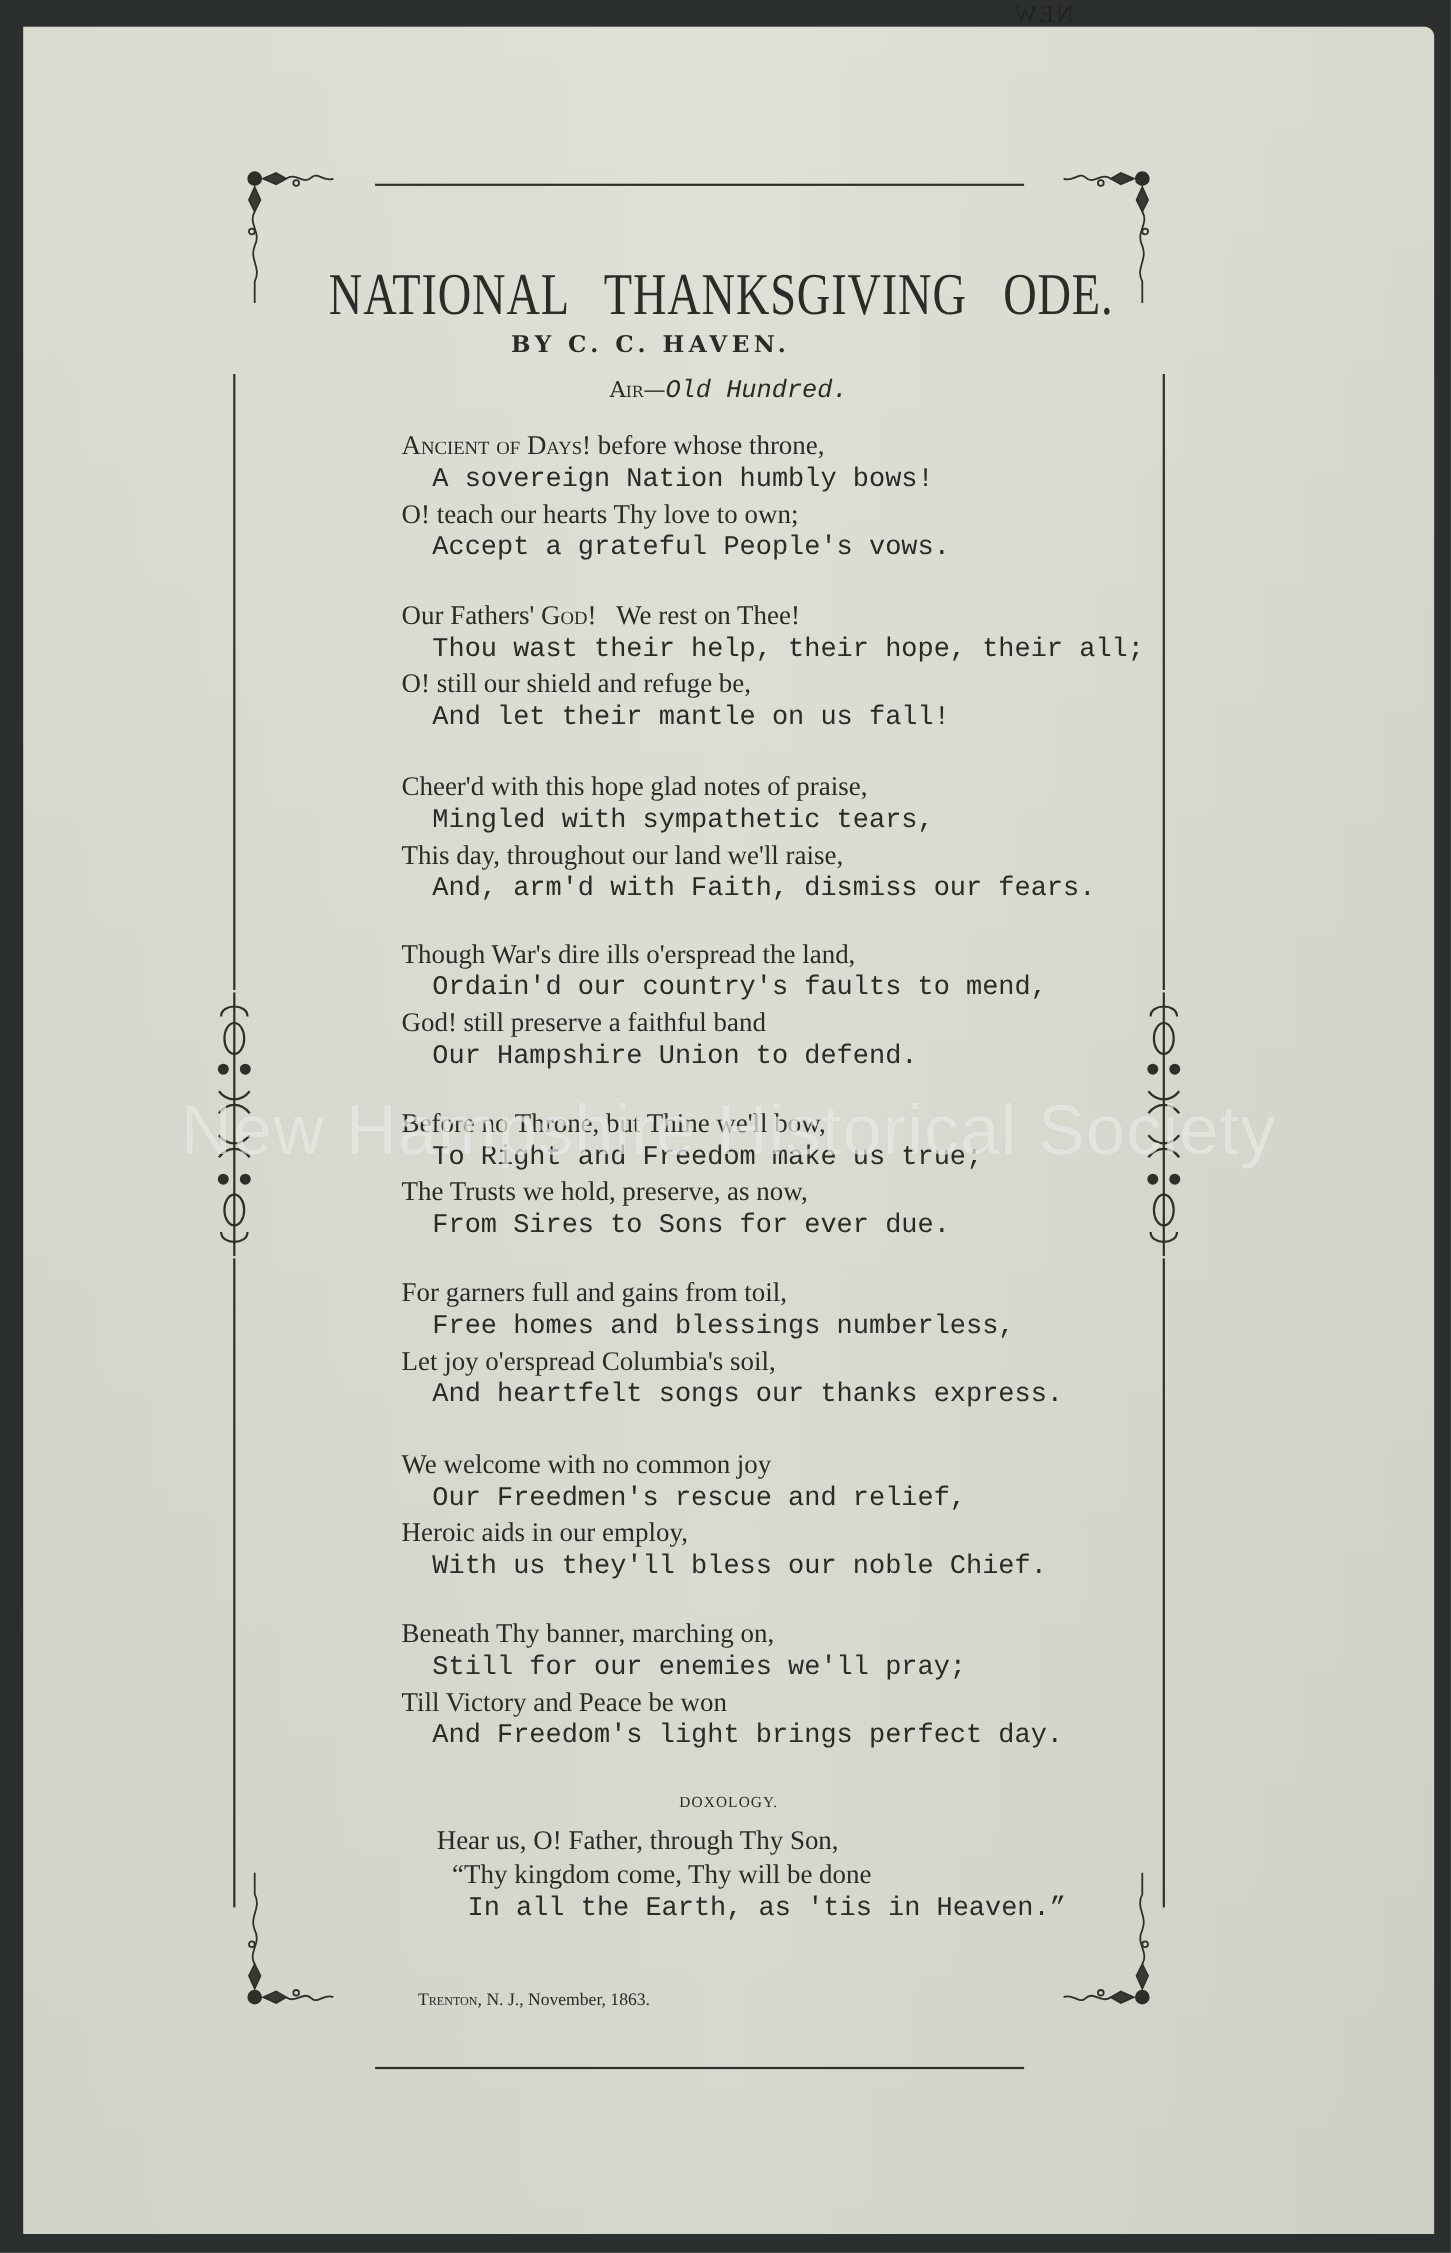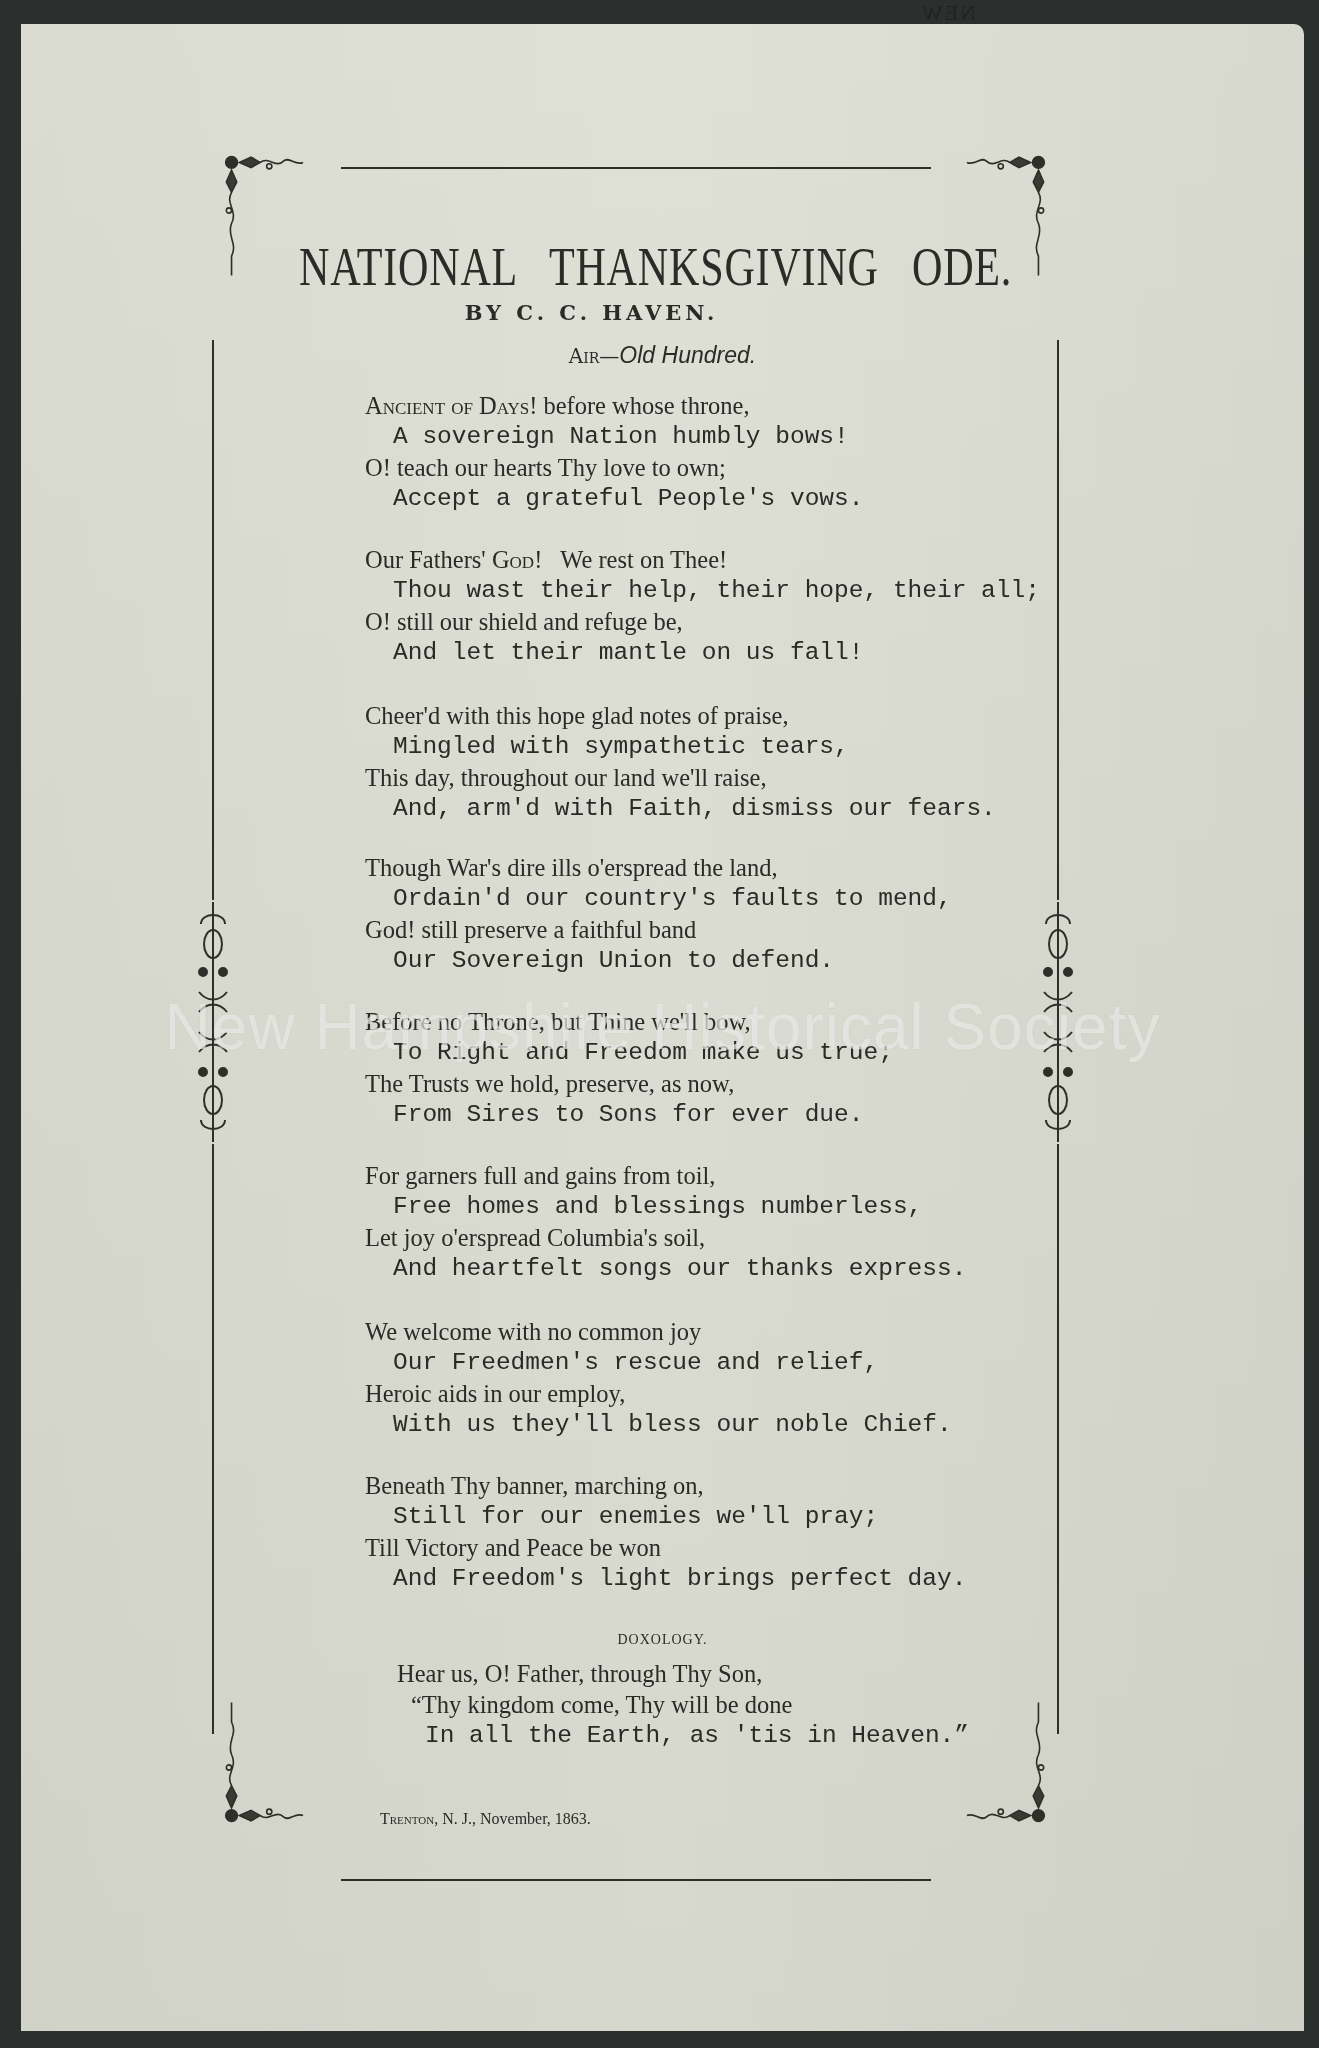--- a/index.html
+++ b/index.html
@@ -34,21 +34,21 @@
     font-family: "Liberation Serif", serif; font-size: 54px; letter-spacing: 1px;
     transform: scaleX(0.78); transform-origin: 610px 0; word-spacing: 28px;
     color: #2b2b27;
   }
   .byline {
     left: 0; width: 1141px; text-align: center; top: 276px;
     font-family: "DejaVu Serif", serif; font-weight: bold; font-size: 21px; letter-spacing: 4px;
   }
   .air { left: 0; width: 1283px; text-align: center; top: 318px; font-size: 20px; }
   .air .sc { font-variant: small-caps; }
-  .air i { font-family: Liberation Sans, sans-serif; font-size: 23px; }
+  .air i { font-family: Liberation Mono, monospace; font-size: 23px; }
   .stanza { position: absolute; left: 344px; }
   .line { font-family: "Liberation Serif", serif; font-size: 24.5px; line-height: 31px; height: 31px; white-space: nowrap; }
   .line.ind { padding-left: 28px; font-family: Liberation Mono, monospace; }
   .sc { font-variant: small-caps; }
   .doxo-head { left: 0; width: 1283px; text-align: center; top: 1608px; font-size: 14px; letter-spacing: 1px; font-family: "Liberation Serif", serif; }
   .doxo { position: absolute; left: 376px; }
   .doxo .ind { padding-left: 28px; }
   .doxo .q { padding-left: 14px; }
   .trenton { left: 359px; top: 1786px; font-family: "Liberation Serif", serif; font-size: 16px; }
   .watermark {
@@ -174,21 +174,21 @@
     <div class="line">Cheer'd with this hope glad notes of praise,</div>
     <div class="line ind">Mingled with sympathetic tears,</div>
     <div class="line">This day, throughout our land we'll raise,</div>
     <div class="line ind">And, arm'd with Faith, dismiss our fears.</div>
   </div>
 
   <div class="stanza" style="top:828px;">
     <div class="line">Though War's dire ills o'erspread the land,</div>
     <div class="line ind">Ordain'd our country's faults to mend,</div>
     <div class="line">God! still preserve a faithful band</div>
-    <div class="line ind">Our Sovereign Union to defend.</div>
+    <div class="line ind">Our Hampshire Union to defend.</div>
   </div>
 
   <div class="stanza" style="top:982px;">
     <div class="line">Before no Throne, but Thine we'll bow,</div>
     <div class="line ind">To Right and Freedom make us true;</div>
     <div class="line">The Trusts we hold, preserve, as now,</div>
     <div class="line ind">From Sires to Sons for ever due.</div>
   </div>
 
   <div class="stanza" style="top:1136px;">

